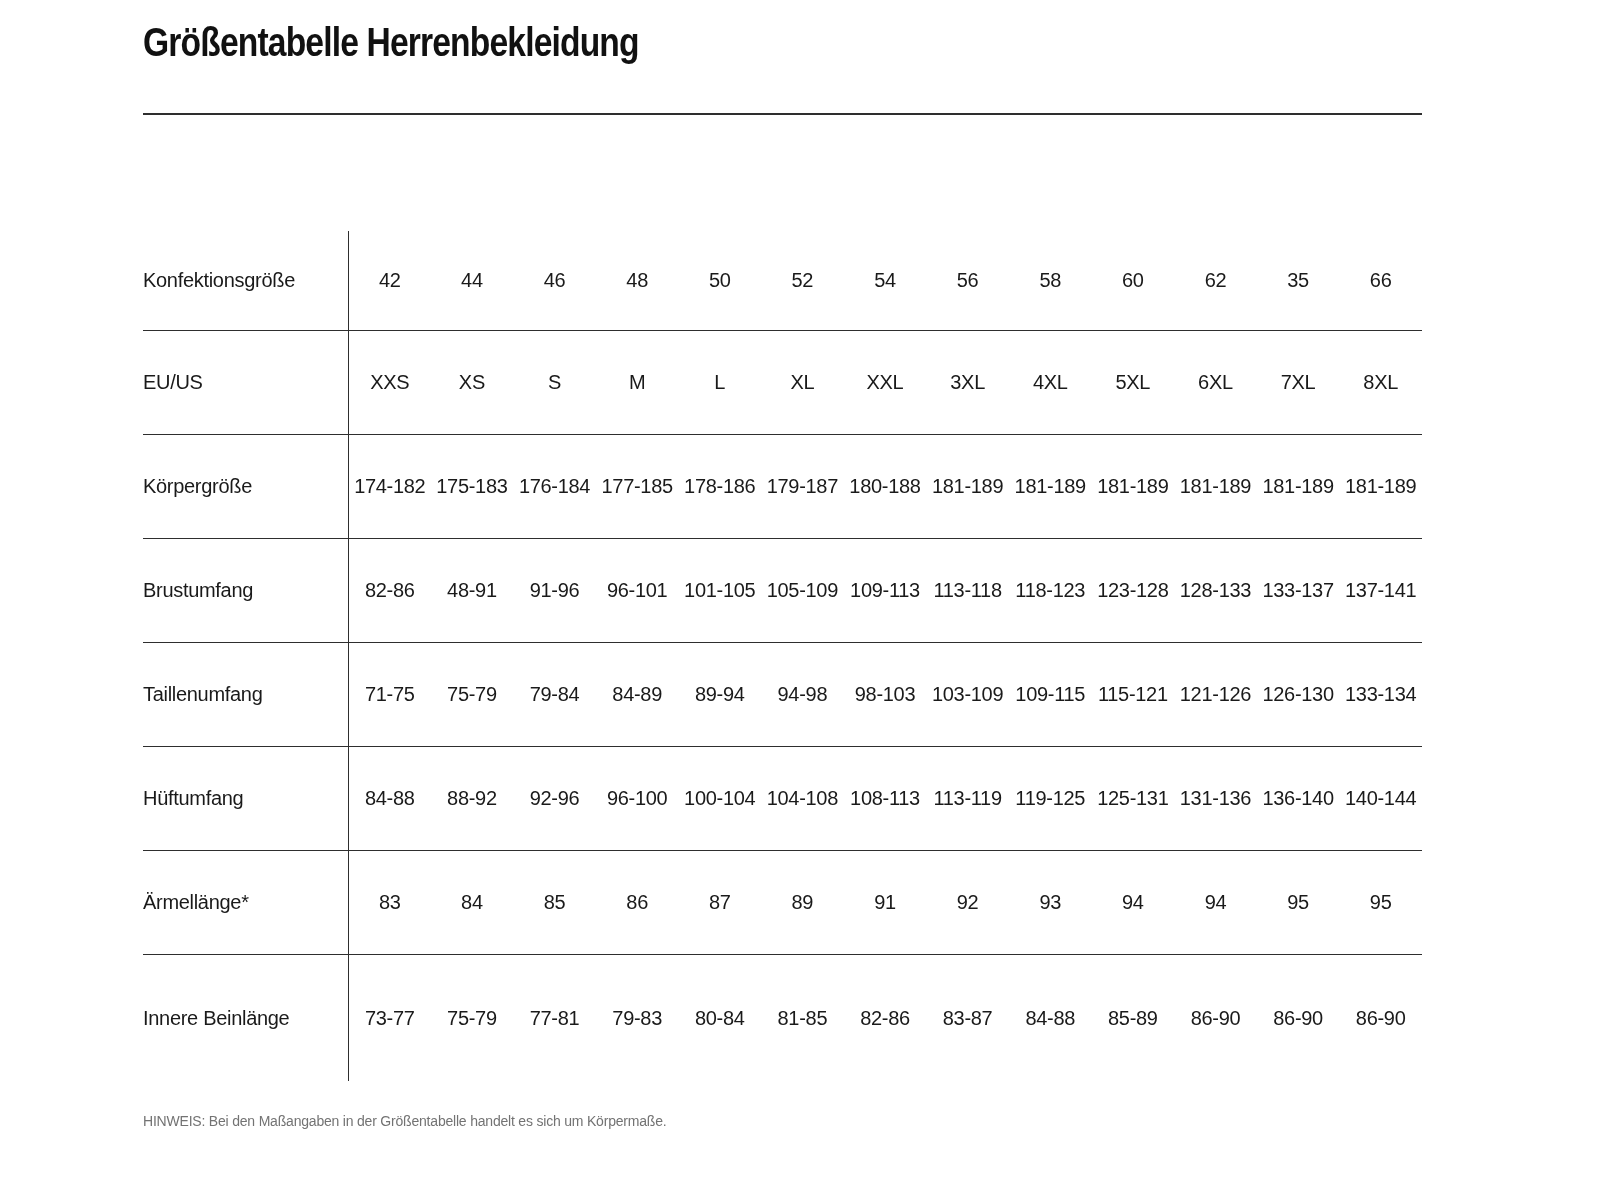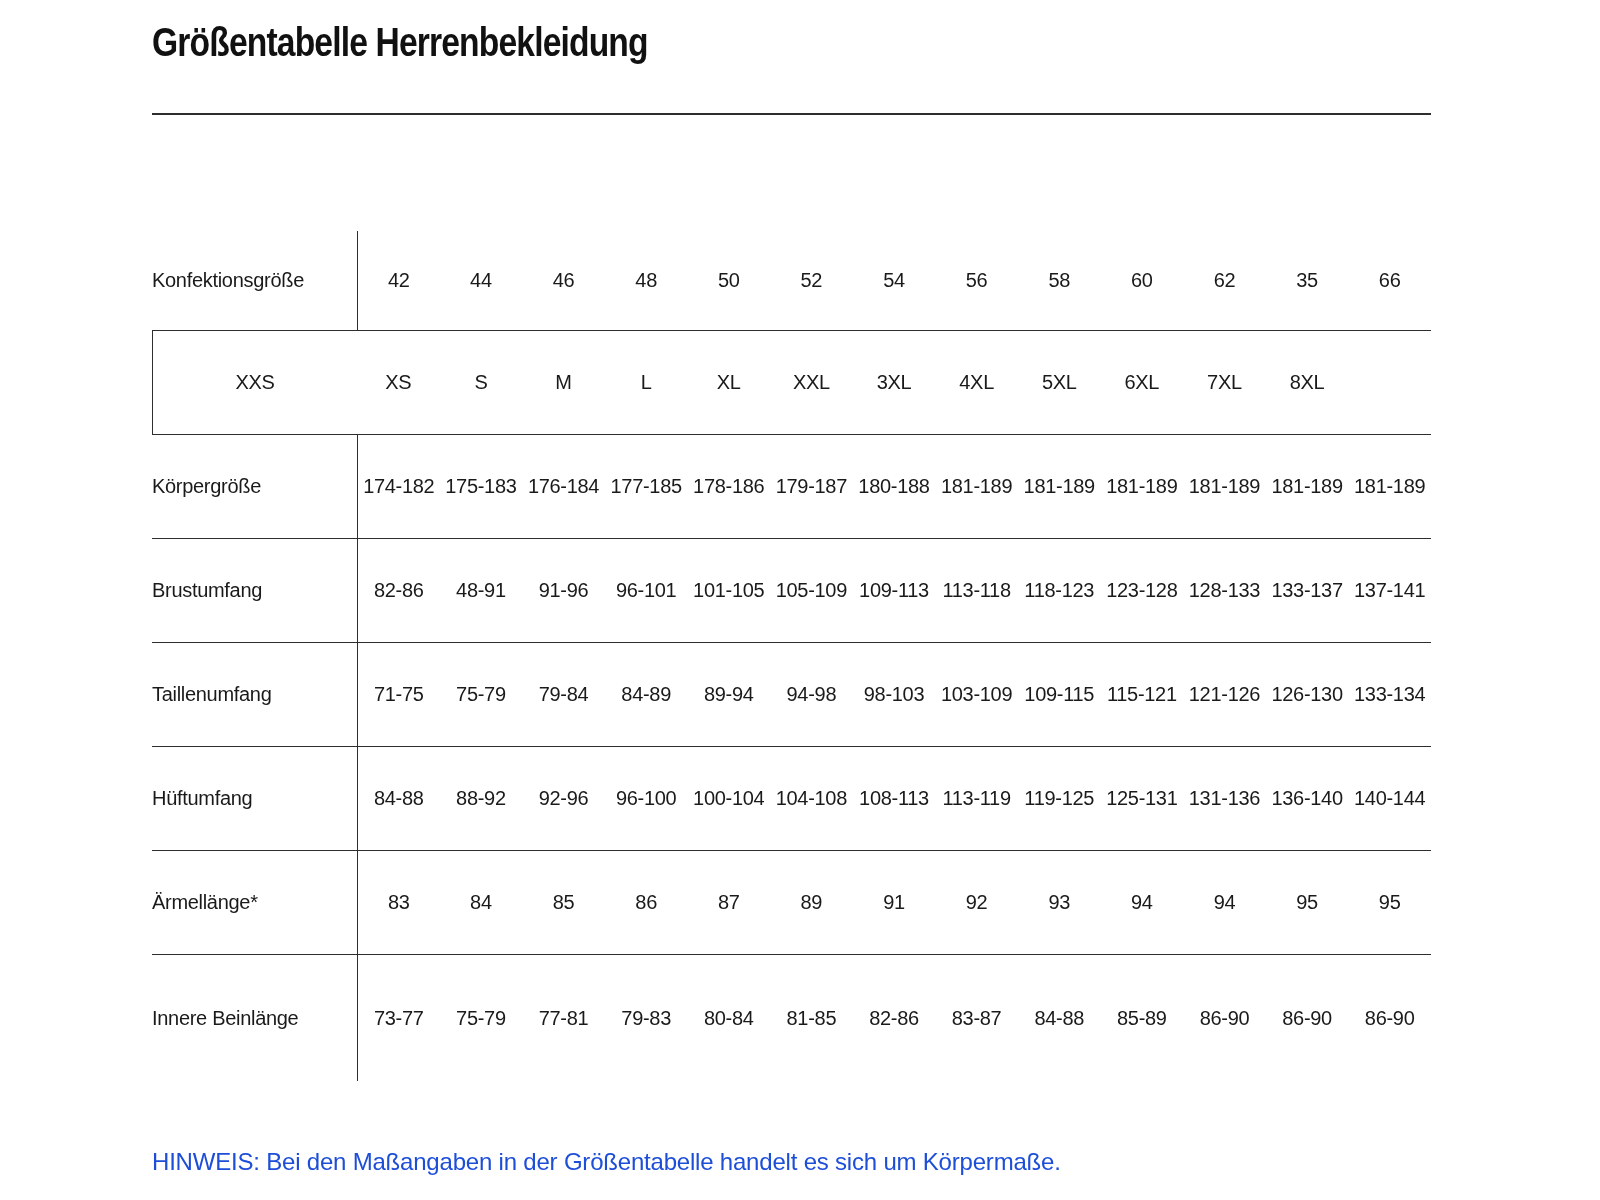--- a/index.html
+++ b/index.html
@@ -6,21 +6,21 @@
   html, body {
     width: 1600px;
     height: 1200px;
     background: #ffffff;
     font-family: "Liberation Sans", sans-serif;
     color: #1a1a1a;
     overflow: hidden;
   }
   .page {
     position: absolute;
-    left: 152px;
+    left: 143px;
     top: 0;
     width: 1279px;
   }
   .title {
     margin-top: 22px;
     font-size: 40px;
     line-height: 1;
     font-weight: 800;
     letter-spacing: -1px;
     transform: scaleX(0.84);
@@ -51,24 +51,24 @@
     align-items: center;
     font-size: 20px;
     letter-spacing: -0.3px;
     white-space: nowrap;
   }
   .label-cell { justify-content: flex-start; }
   .value-cell { justify-content: center; }
   .first-value { border-left: 1.5px solid #2e2e2e; }
   .trow.bold .cell { font-weight: 400; }
   .note {
-    margin-top: 67px;
-    font-size: 24px;
+    margin-top: 32px;
+    font-size: 14px;
     letter-spacing: -0.2px;
-    color: #1d4ed8;
+    color: #737373;
   }
 </style>
 </head>
 <body>
 
 <div class="page">
   <h1 class="title">Größentabelle Herrenbekleidung</h1>
   <div class="title-rule"></div>
 
   <div class="size-table">
@@ -82,20 +82,21 @@
         <div class="cell value-cell">52</div>
         <div class="cell value-cell">54</div>
         <div class="cell value-cell">56</div>
         <div class="cell value-cell">58</div>
         <div class="cell value-cell">60</div>
         <div class="cell value-cell">62</div>
         <div class="cell value-cell">35</div>
         <div class="cell value-cell">66</div>
       </div>
       <div class="trow">
+        <div class="cell label-cell">EU/US</div>
         <div class="cell value-cell first-value">XXS</div>
         <div class="cell value-cell">XS</div>
         <div class="cell value-cell">S</div>
         <div class="cell value-cell">M</div>
         <div class="cell value-cell">L</div>
         <div class="cell value-cell">XL</div>
         <div class="cell value-cell">XXL</div>
         <div class="cell value-cell">3XL</div>
         <div class="cell value-cell">4XL</div>
         <div class="cell value-cell">5XL</div>

